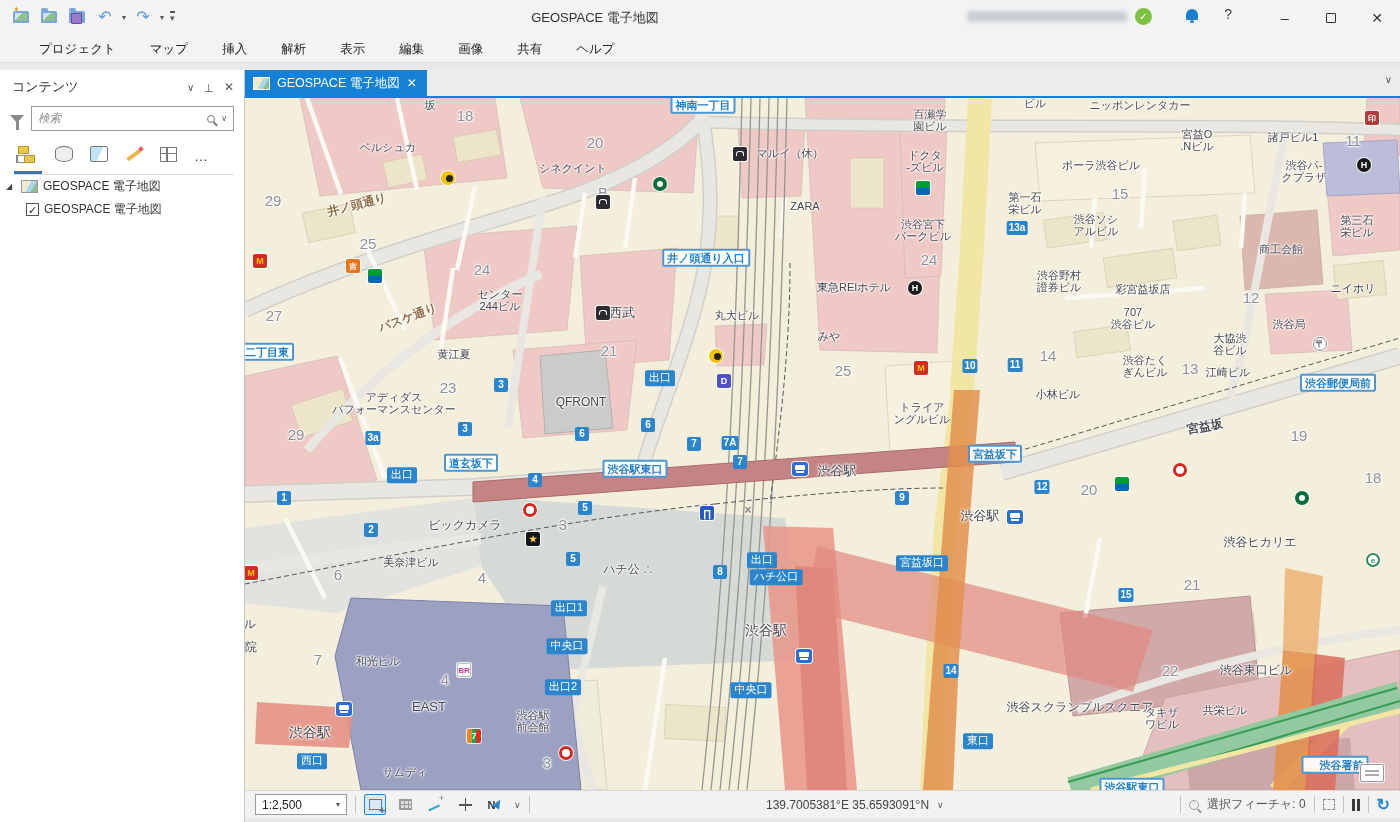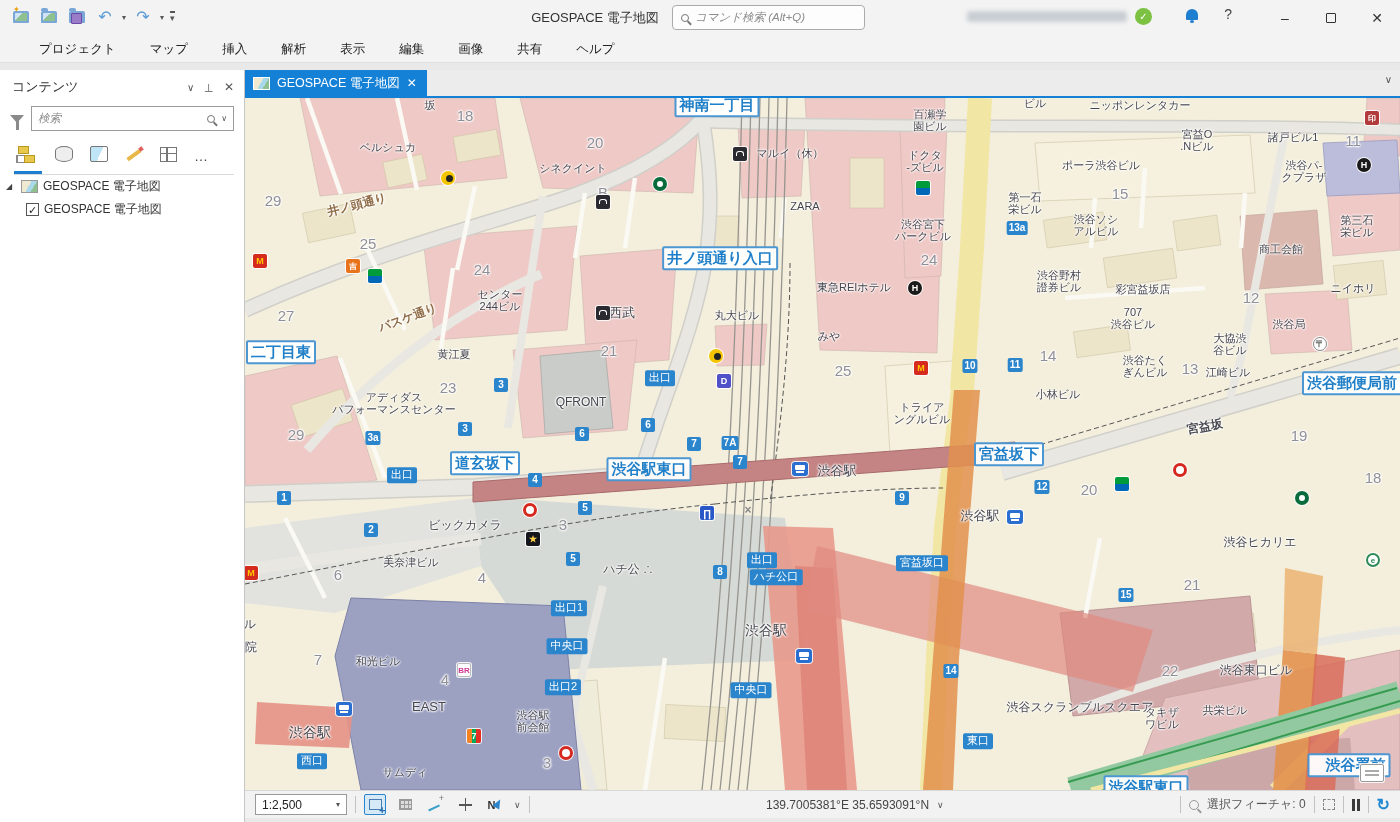--- a/index.html
+++ b/index.html
@@ -77,21 +77,21 @@
   .vtab-x{font-size:12px;color:#FFF;}
   .ribbon-expand{position:absolute;right:8px;top:4px;color:#555;font-size:10px;}
   .blueline{height:2px;background:#1581D6;}
   .mapwrap{position:relative;width:1155px;height:692px;overflow:hidden;background:#F3EFDC;flex:none;}
   .mapwrap svg{position:absolute;left:0;top:0;}
   #map-labels{position:absolute;left:0;top:0;width:100%;height:100%;}
   .ml{position:absolute;transform:translate(-50%,-50%);white-space:pre;text-align:center;line-height:1.1;font-size:11px;color:#45454E;text-shadow:0 1px 2px #FFF,0 -1px 2px #FFF,1px 0 2px #FFF,-1px 0 2px #FFF;}
   .ml-no{color:#8F8F98;font-size:15px;}
   .ml-st{color:#8F6B46;font-size:12px;font-weight:bold;}
   .ml-std{color:#4A4A52;}
-  .ml-jn{background:rgba(255,255,255,.95);border:2px solid #4C96D2;color:#1F7FC8;font-size:15px;padding:0 3px;border-radius:2px;font-weight:600;line-height:1.3;text-shadow:none;z-index:5;margin-left:14px;}
+  .ml-jn{background:rgba(255,255,255,.95);border:2px solid #4C96D2;color:#1F7FC8;font-size:11px;padding:0 3px;border-radius:2px;font-weight:600;line-height:1.3;text-shadow:none;z-index:5;}
   .ml-ex{background:#2A85CC;color:#FFF;font-size:11px;padding:1px 4px;border-radius:2px;line-height:1.25;text-shadow:none;z-index:4;}
   .ml-bd{background:#2A85CC;color:#FFF;font-size:10px;min-width:14px;height:14px;line-height:14px;padding:0 2px;border-radius:2px;font-weight:600;text-shadow:none;z-index:4;}
   .mi{position:absolute;transform:translate(-50%,-50%);width:14px;height:14px;border-radius:2px;display:flex;align-items:center;justify-content:center;font-size:9px;font-weight:bold;box-shadow:0 0 0 1px rgba(255,255,255,.85);z-index:3;}
   .mi-mcd{background:#D52B1E;color:#FFC600;}
   .mi-yosh{background:#E8731A;color:#FFF;font-size:8px;}
   .mi-fam{background:linear-gradient(#009B3A 50%,#0068B7 50%);}
   .mi-sev{background:linear-gradient(90deg,#F58220 33%,#00A95C 33% 66%,#E52D22 66%);color:#FFF;}
   .mi-sb{background:#0A6B3C;border-radius:50%;}
   .mi-sb::after{content:'';width:6px;height:6px;background:#FFF;border-radius:50%;}
   .mi-br{background:#FFF;color:#D03A96;font-size:8px;border:1px solid #BBB;}
@@ -161,24 +161,20 @@
         <span class="arrow-blue">↶</span>
       </div>
     <span class="mini-chev">▾</span>
     <div class="qbtn">
         <span class="arrow-blue">↷</span>
       </div>
     <span class="mini-chev">▾</span>
     <span class="qat-collapse">▾</span>
   </div>
   <div class="app-title">GEOSPACE 電子地図</div>
-  <div class="cmd-search">
-    <span class="mag"></span>
-    <span class="ph">コマンド検索 (Alt+Q)</span>
-  </div>
   <div class="user-area">
     <div class="user-blur"></div>
     <div class="user-dot">✓</div>
   </div>
   <div class="title-icons">
     <span class="bell"></span>
     <span class="help-q">?</span>
   </div>
   <div class="win-controls">
     <div class="wbtn">–</div>
@@ -424,21 +420,21 @@
           <div class="ml ml-bd" style="left: 770px; top: 267px; transform: translate(-50%, -50%);">11</div>
           <div class="ml ml-bd" style="left: 797px; top: 389px; transform: translate(-50%, -50%);">12</div>
           <div class="ml ml-bd" style="left: 772px; top: 130px; transform: translate(-50%, -50%);">13a</div>
           <div class="ml ml-bd" style="left: 706px; top: 573px; transform: translate(-50%, -50%);">14</div>
           <div class="ml ml-bd" style="left: 881px; top: 497px; transform: translate(-50%, -50%);">15</div>
           <div class="ml ml-no" style="left: 220px; top: 18px; transform: translate(-50%, -50%);">18</div>
           <div class="ml ml-no" style="left: 350px; top: 45px; transform: translate(-50%, -50%);">20</div>
           <div class="ml ml-no" style="left: 28px; top: 103px; transform: translate(-50%, -50%);">29</div>
           <div class="ml ml-no" style="left: 123px; top: 146px; transform: translate(-50%, -50%);">25</div>
           <div class="ml ml-no" style="left: 237px; top: 172px; transform: translate(-50%, -50%);">24</div>
-          <div class="ml ml-no" style="left: 41px; top: 218px; transform: translate(-50%, -50%);">27</div>
+          <div class="ml ml-no" style="left: 29px; top: 218px; transform: translate(-50%, -50%);">27</div>
           <div class="ml ml-no" style="left: 203px; top: 290px; transform: translate(-50%, -50%);">23</div>
           <div class="ml ml-no" style="left: 364px; top: 253px; transform: translate(-50%, -50%);">21</div>
           <div class="ml ml-no" style="left: 51px; top: 337px; transform: translate(-50%, -50%);">29</div>
           <div class="ml ml-no" style="left: 684px; top: 162px; transform: translate(-50%, -50%);">24</div>
           <div class="ml ml-no" style="left: 598px; top: 273px; transform: translate(-50%, -50%);">25</div>
           <div class="ml ml-no" style="left: 875px; top: 96px; transform: translate(-50%, -50%);">15</div>
           <div class="ml ml-no" style="left: 1108px; top: 43px; transform: translate(-50%, -50%);">11</div>
           <div class="ml ml-no" style="left: 1006px; top: 200px; transform: translate(-50%, -50%);">12</div>
           <div class="ml ml-no" style="left: 803px; top: 258px; transform: translate(-50%, -50%);">14</div>
           <div class="ml ml-no" style="left: 945px; top: 271px; transform: translate(-50%, -50%);">13</div>

